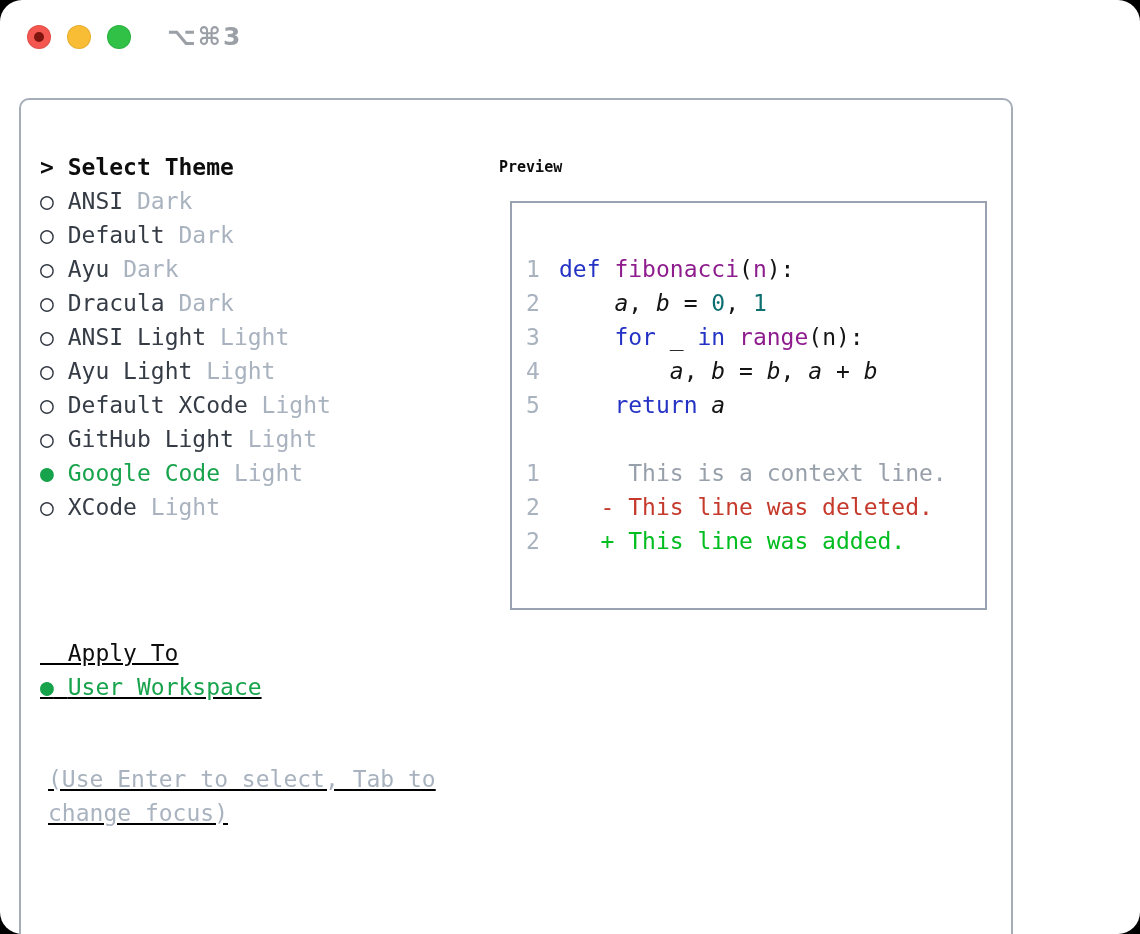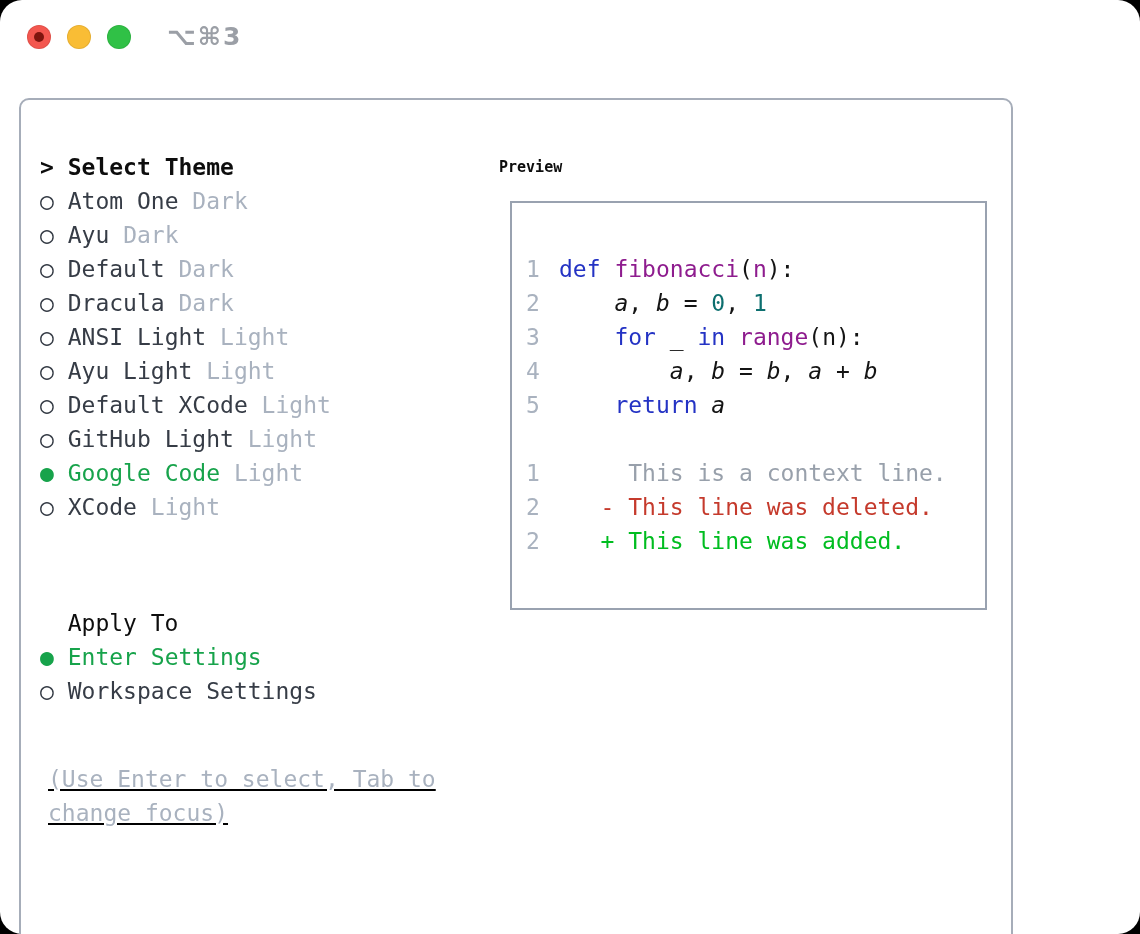--- a/index.html
+++ b/index.html
@@ -30,21 +30,21 @@
     font-family:"DejaVu Sans","Liberation Sans",sans-serif;font-weight:600;
   }
   
   .panel{
     position:absolute;left:19px;top:98px;width:994px;height:911px;
     border:2px solid var(--panel_border);border-radius:10px;box-sizing:border-box;
     background:var(--window_bg,#fff);
   }
   .row{height:34px;line-height:34px;font-size:23px;white-space:pre;}
   .theme-list{position:absolute;left:19px;top:50px;}
-  .apply-list{position:absolute;left:19px;top:506px;}
+  .apply-list{position:absolute;left:19px;top:536px;text-decoration:underline;}
   .help{position:absolute;left:27px;top:662px;text-decoration:underline;}
   .help .row{color:var(--dim);}
   .hdr{font-weight:bold;color:var(--heading);}
   .hdr-plain{color:var(--heading);}
   .caret{font-weight:bold;color:var(--heading);}
   .mk{color:var(--item_text);}
   .mk-sel{color:var(--selected_green);}
   .nm{color:var(--item_text);}
   .nm-sel{color:var(--selected_green);}
   .tag{color:var(--dim);}
@@ -81,36 +81,35 @@
     </div>
     <div class="light min"></div>
     <div class="light max"></div>
     <div class="shortcut">⌥⌘3</div>
   </div>
 
   <div class="panel">
 
     <div class="theme-list">
         <div class="row"><span class="caret">&gt;</span><span class="hdr"> </span><span class="hdr">Select Theme</span></div>
-        <div class="row"><span class="mk">○</span><span class="nm"> </span><span class="nm">Atom One</span><span class="tag"> </span><span class="tag">Dark</span></div>
+        <div class="row"><span class="mk">○</span><span class="nm"> </span><span class="nm">ANSI</span><span class="tag"> </span><span class="tag">Dark</span></div>
+        <div class="row"><span class="mk">○</span><span class="nm"> </span><span class="nm">Default</span><span class="tag"> </span><span class="tag">Dark</span></div>
         <div class="row"><span class="mk">○</span><span class="nm"> </span><span class="nm">Ayu</span><span class="tag"> </span><span class="tag">Dark</span></div>
-        <div class="row"><span class="mk">○</span><span class="nm"> </span><span class="nm">Default</span><span class="tag"> </span><span class="tag">Dark</span></div>
         <div class="row"><span class="mk">○</span><span class="nm"> </span><span class="nm">Dracula</span><span class="tag"> </span><span class="tag">Dark</span></div>
         <div class="row"><span class="mk">○</span><span class="nm"> </span><span class="nm">ANSI Light</span><span class="tag"> </span><span class="tag">Light</span></div>
         <div class="row"><span class="mk">○</span><span class="nm"> </span><span class="nm">Ayu Light</span><span class="tag"> </span><span class="tag">Light</span></div>
         <div class="row"><span class="mk">○</span><span class="nm"> </span><span class="nm">Default XCode</span><span class="tag"> </span><span class="tag">Light</span></div>
         <div class="row"><span class="mk">○</span><span class="nm"> </span><span class="nm">GitHub Light</span><span class="tag"> </span><span class="tag">Light</span></div>
         <div class="row"><span class="mk-sel">●</span><span class="nm"> </span><span class="nm-sel">Google Code</span><span class="tag"> </span><span class="tag">Light</span></div>
         <div class="row"><span class="mk">○</span><span class="nm"> </span><span class="nm">XCode</span><span class="tag"> </span><span class="tag">Light</span></div>
       </div>
 
     <div class="apply-list">
         <div class="row"><span class="hdr-plain">  Apply To</span></div>
-        <div class="row"><span class="mk-sel">●</span><span class="nm"> </span><span class="nm-sel">Enter Settings</span></div>
-        <div class="row"><span class="mk">○</span><span class="nm"> </span><span class="nm">Workspace Settings</span></div>
+        <div class="row"><span class="mk-sel">●</span><span class="nm"> </span><span class="nm-sel">User Workspace</span></div>
       </div>
 
     <div class="help">
         <div class="row"><span>(Use Enter to select, Tab to</span></div>
         <div class="row"><span>change focus)</span></div>
       </div>
 
     <div class="preview-title">Preview</div>
 
     <div class="preview-box"></div>

